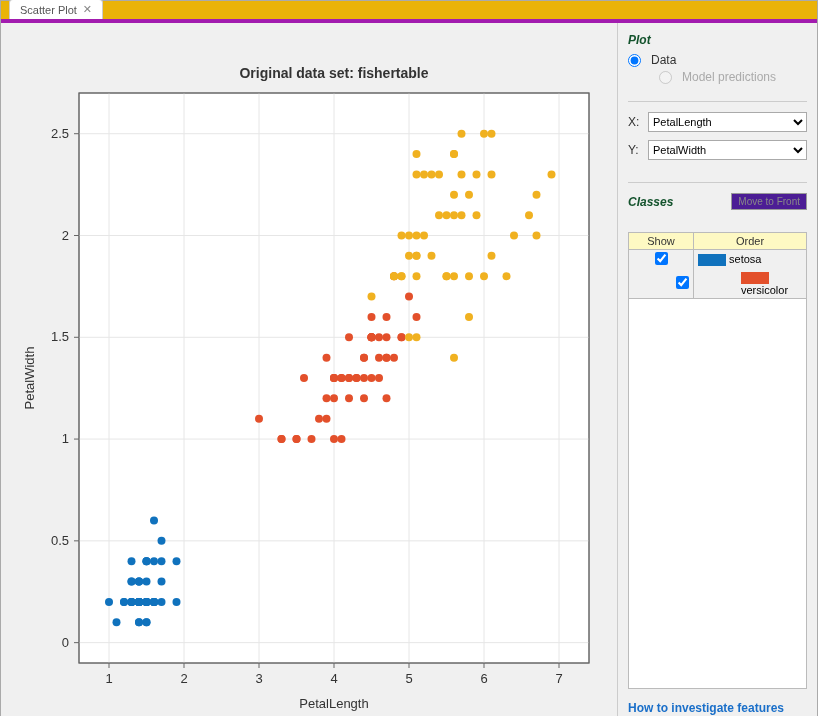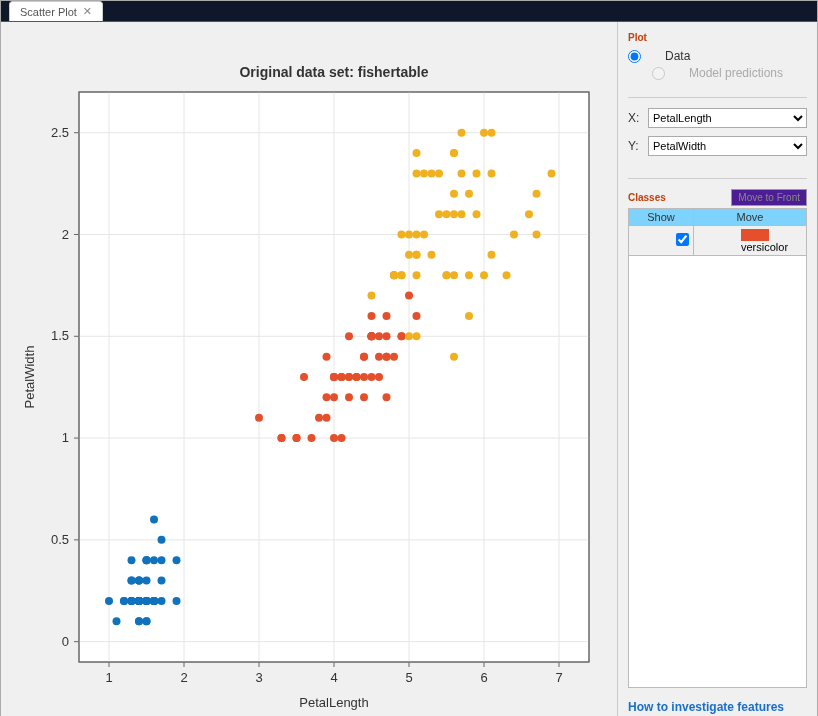--- a/index.html
+++ b/index.html
@@ -1,41 +1,41 @@
 <!DOCTYPE html>
 <html><head>
 <meta charset="utf-8">
 <style>
 * { box-sizing: border-box; margin: 0; padding: 0; }
 body { font-family: "Segoe UI", Tahoma, sans-serif; font-size: 12px; background: #f0f0f0; width: 818px; height: 716px; overflow: hidden; }
 .container { display: flex; flex-direction: column; height: 100%; border: 1px solid #aaa; }
-.tabbar { height: 22px; display: flex; align-items: flex-end; background: #0f172a; padding-left: 8px; border-bottom: 1px solid #a21caf; }
+.tabbar { height: 22px; display: flex; align-items: flex-end; background: #eab308; padding-left: 8px; border-bottom: 4px solid #a21caf; }
 .tab { background: #fff; border: 1px solid #ccc; border-bottom: none; border-radius: 4px 4px 0 0; padding: 2px 10px 2px 10px; display: flex; align-items: center; gap: 6px; font-size: 11px; color: #555; height: 20px; }
 .tab-close { color: #888; cursor: pointer; font-size: 11px; }
 .body { flex: 1; display: flex; background: #f0f0f0; }
 .plot-area { flex: 1; position: relative; padding: 20px 0 0 0; }
 .chart-svg { width: 600px; height: 680px; display: block; margin: 0 auto; }
 .chart-title { font-family: sans-serif; font-weight: bold; font-size: 14px; fill: #333; }
 .axis-label { font-family: sans-serif; font-size: 13px; fill: #333; }
 .tick-label { font-family: sans-serif; font-size: 13px; fill: #333; }
 .grid-line { stroke: #e6e6e6; stroke-width: 1; }
 .plot-box { fill: #fff; stroke: #666; stroke-width: 1; }
 .sidepanel { width: 200px; border-left: 1px solid #ccc; background: #f0f0f0; display: flex; flex-direction: column; padding: 10px 10px 4px 10px; gap: 0; }
-.section-title { font-weight: bold; font-size: 10px; color: #c2410c; margin-bottom: 6px; }
-.radio-row { display: flex; align-items: center; gap: 24px; margin-bottom: 3px; font-size: 12px; color: #333; }
+.section-title { font-weight: bold; font-size: 12px; color: #14532d; margin-bottom: 6px; font-style: italic; }
+.radio-row { display: flex; align-items: center; gap: 10px; margin-bottom: 3px; font-size: 12px; color: #333; }
 .radio-row.disabled { color: #aaa; justify-content: center; }
 .radio-row input[disabled] { accent-color: #ccc; }
 .hr { border: none; border-top: 1px solid #ccc; margin: 14px 0 10px 0; }
 .pred-row { display: flex; align-items: center; gap: 6px; margin-bottom: 8px; }
 .pred-row label { width: 14px; text-align: left; color: #333; }
 .pred-row select { flex: 1; font-size: 11px; height: 20px; background: #fff; border: 1px solid #aaa; }
-.classes-head { display: flex; justify-content: space-between; align-items: center; margin-bottom: 2px; }
+.classes-head { display: flex; justify-content: space-between; align-items: center; margin-bottom: 22px; }
 .move-btn { font-size: 10px; padding: 2px 6px; border: 1px solid #999; background: #4c1d95; color: #888; cursor: default; }
 .classes-table { width: 100%; border-collapse: collapse; font-size: 11px; border: 1px solid #bbb; }
-.classes-table th { border: 1px solid #bbb; padding: 2px 4px; font-weight: normal; background: #7dd3fc; color: #333; }
+.classes-table th { border: 1px solid #bbb; padding: 2px 4px; font-weight: normal; background: #fef9c3; color: #333; }
 .classes-table td { border-left: 1px solid #bbb; border-right: 1px solid #bbb; padding: 2px 4px; }
 .classes-table tr.zebra td { background: #f0f0f0; padding-left: 47px; }
 .swatch { display: inline-block; width: 28px; height: 12px; vertical-align: middle; }
 .classes-spacer { flex: 1; border: 1px solid #bbb; border-top: none; background: #fff; }
 .footer-link { color: #1a6fc9; font-weight: bold; font-size: 12px; padding: 12px 0 4px 0; cursor: pointer; }
 </style>
 </head>
 <body>
 <div class="container">
   <div class="tabbar">
@@ -264,24 +264,28 @@
       </div>
       <hr class="hr">
       <div class="classes-head">
         <div class="section-title" style="margin-bottom:0">Classes</div>
         <button class="move-btn" disabled="">Move to Front</button>
       </div>
       <table class="classes-table" id="classes-table">
         <thead>
             <tr>
           <th>Show</th>
-          <th>Move</th>
+          <th>Order</th>
         </tr>
           </thead>
         <tbody>
+            <tr>
+              <td style="text-align:center"><input type="checkbox" checked="" style=""></td>
+    <td><span class="swatch" style="background:#1072bd"></span> <span>setosa</span></td>
+            </tr>
             <tr class="zebra">
               <td style="text-align:center"><input type="checkbox" checked="" style=""></td>
     <td><span class="swatch" style="background:#e3502b"></span> <span>versicolor</span></td>
             </tr>
           </tbody>
       </table>
       <div class="classes-spacer"></div>
       <div class="footer-link">How to investigate features</div>
     </div>
   </div>

